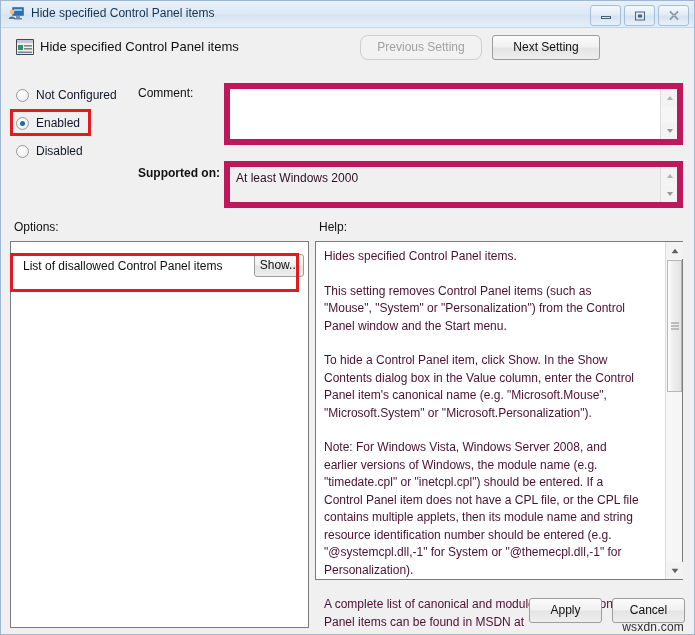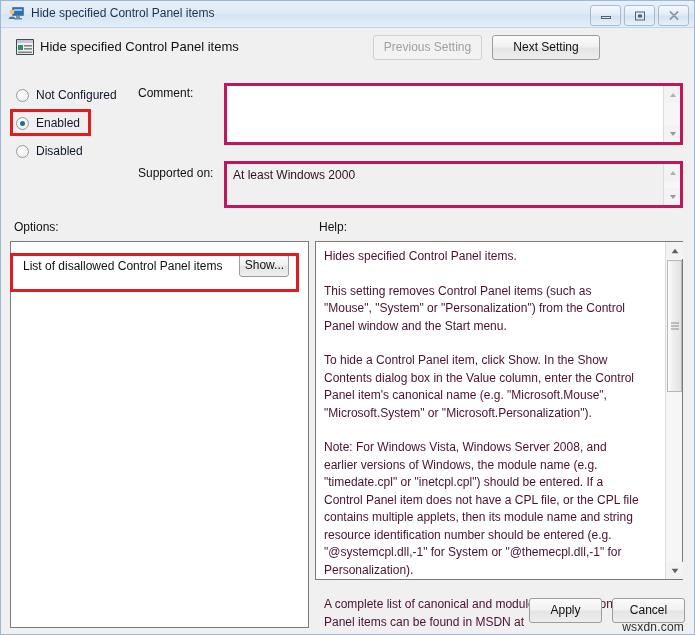--- a/index.html
+++ b/index.html
@@ -99,21 +99,21 @@
     box-sizing: border-box;
     cursor: default;
     text-align: center;
     line-height: 23px;
   }
   .btn.disabled {
     color: #a0a0a0;
     background: #f2f2f2;
     border-color: #cfcfcf;
   }
-  .btn-prev { width: 109px; }
+  .btn-prev { width: 122px; border-radius: 8px; }
   .btn-next { width: 108px; }
 
   
   .body-top {
     position: absolute;
     left: 1px; top: 74px;
     width: 691px;
     height: 141px;
   }
   .radio-row {
@@ -151,21 +151,21 @@
 
   .field-label {
     position: absolute;
     font-size: 12px;
     color: #111;
     white-space: nowrap;
   }
   .textbox {
     position: absolute;
     background: #ffffff;
-    border: 3px solid #be185d;
+    border: 6px solid #be185d;
     box-sizing: border-box;
     overflow: hidden;
   }
   .textbox.readonly { background: #f0f0f0; }
   .textbox-content {
     position: absolute;
     left: 6px; top: 4px;
     right: 20px;
     font-size: 12px;
     color: #2b1020;
@@ -230,21 +230,21 @@
   }
   .option-label {
     font-size: 12px;
     color: #111;
     white-space: nowrap;
   }
   .btn-show {
     width: 50px;
     height: 23px;
     line-height: 21px;
-    margin-left: 17px;
+    margin-left: 32px;
   }
   .help-text {
     position: absolute;
     left: 8px; top: 6px;
     right: 25px;
     font-size: 12px;
     line-height: 17.5px;
     color: #4b1030;
   }
   .help-text p { margin: 0 16px 17px 0; }
@@ -360,21 +360,21 @@
             </svg>
         </div>
         <div class="arrow down">
           <svg width="7" height="5" viewBox="0 0 7 5">
               <path d="M3.5 4.4 L0.4 0.6 L6.6 0.6 Z" fill="#9a9a9a"></path>
             </svg>
         </div>
       </div>
     </div>
 
-    <span class="field-label" style="left:136px; top:91px;">Supported on:</span>
+    <span class="field-label" style="left:136px; top:91px;font-weight:bold;">Supported on:</span>
     <div class="textbox readonly" style="left:222px; top:86px; width:459px; height:47px;">
       <div class="textbox-content">At least Windows 2000</div>
       <div class="vscroll">
         <div class="arrow up">
           <svg width="7" height="5" viewBox="0 0 7 5">
               <path d="M3.5 0.6 L6.6 4.4 L0.4 4.4 Z" fill="#b2b2b2"></path>
             </svg>
         </div>
         <div class="arrow down">
           <svg width="7" height="5" viewBox="0 0 7 5">

